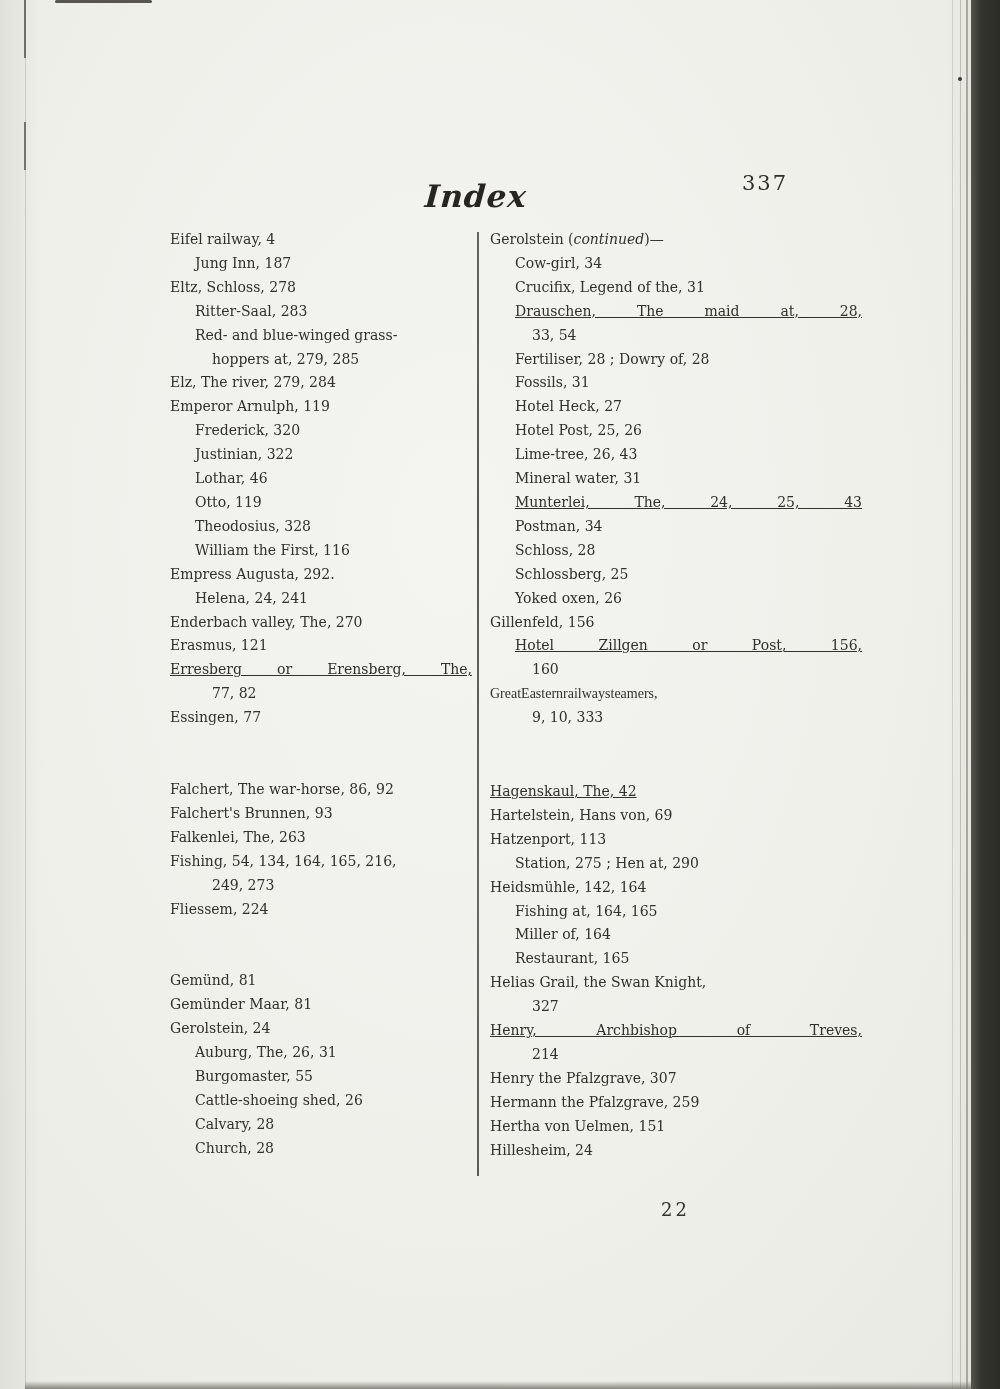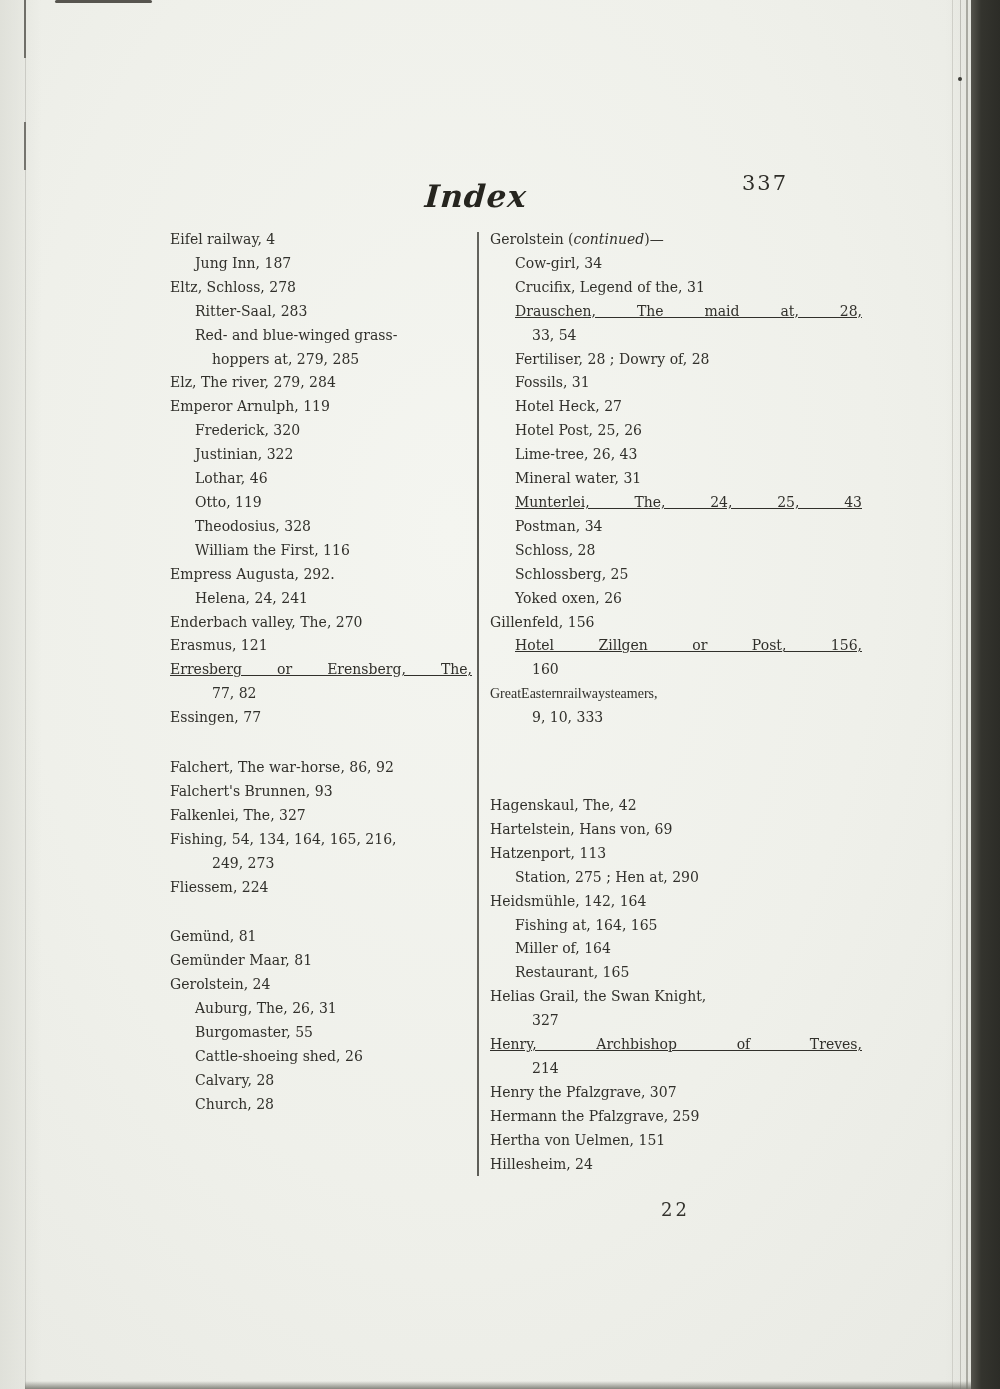--- a/index.html
+++ b/index.html
@@ -45,22 +45,22 @@
   .col{position:absolute;top:0;font-size:14px;}
   .col-left{left:0;width:302px;}
   .col-right{left:320px;width:372px;}
   .divider{position:absolute;left:307px;top:4px;width:2px;height:944px;
     background:linear-gradient(180deg,#4a4a44 0%,#3c3c36 30%,#504f48 70%,#44443e 100%);
     opacity:.85;}
 
   .entry{line-height:23.9px;white-space:nowrap;}
   .indent-1{padding-left:25px;}
   .indent-2{padding-left:42px;}
-  .gap-1{margin-top:26px;}
-  .gap-2{margin-top:64px;}
+  .gap-1{margin-top:48px;}
+  .gap-2{margin-top:50px;text-decoration:underline;}
   .justify{white-space:normal;text-align:justify;text-align-last:justify;text-decoration:underline;}
   .tight{word-spacing:-3.5px;font-family:Liberation Serif, serif;}
   .entry em{font-style:italic;}
 
   .signature-mark{
     position:absolute;left:661px;top:1172px;
     font-size:18px;letter-spacing:3px;color:#33322d;margin-top:27px;
   }
 </style>
 </head>
@@ -100,21 +100,21 @@
         <div class="entry indent-1">William the First, 116</div>
         <div class="entry indent-0">Empress Augusta, 292.</div>
         <div class="entry indent-1">Helena, 24, 241</div>
         <div class="entry indent-0">Enderbach valley, The, 270</div>
         <div class="entry indent-0">Erasmus, 121</div>
         <div class="entry indent-0 justify">Erresberg or Erensberg, The,</div>
         <div class="entry indent-2">77, 82</div>
         <div class="entry indent-0">Essingen, 77</div>
         <div class="entry indent-0 gap-1">Falchert, The war-horse, 86, 92</div>
         <div class="entry indent-0">Falchert's Brunnen, 93</div>
-        <div class="entry indent-0">Falkenlei, The, 327</div>
+        <div class="entry indent-0">Falkenlei, The, 263</div>
         <div class="entry indent-0">Fishing, 54, 134, 164, 165, 216,</div>
         <div class="entry indent-2">249, 273</div>
         <div class="entry indent-0">Fliessem, 224</div>
         <div class="entry indent-0 gap-1">Gemünd, 81</div>
         <div class="entry indent-0">Gemünder Maar, 81</div>
         <div class="entry indent-0">Gerolstein, 24</div>
         <div class="entry indent-1">Auburg, The, 26, 31</div>
         <div class="entry indent-1">Burgomaster, 55</div>
         <div class="entry indent-1">Cattle-shoeing shed, 26</div>
         <div class="entry indent-1">Calvary, 28</div>

